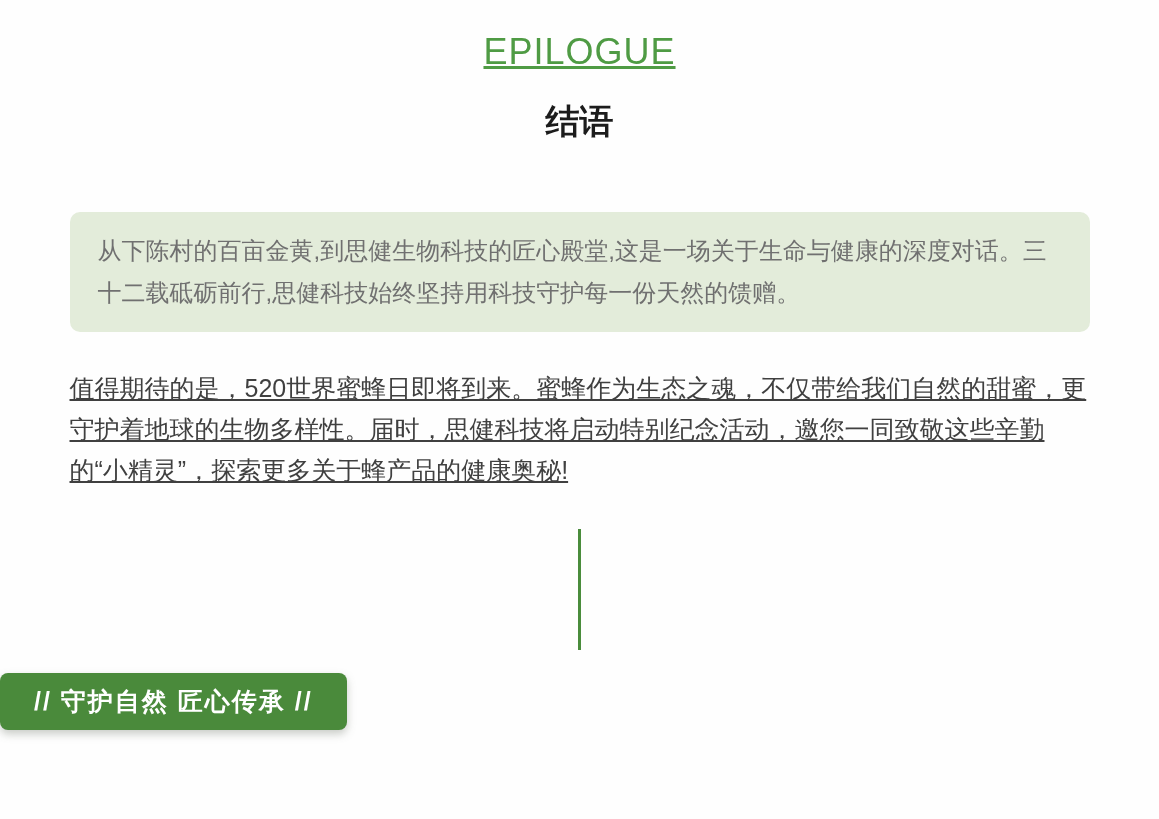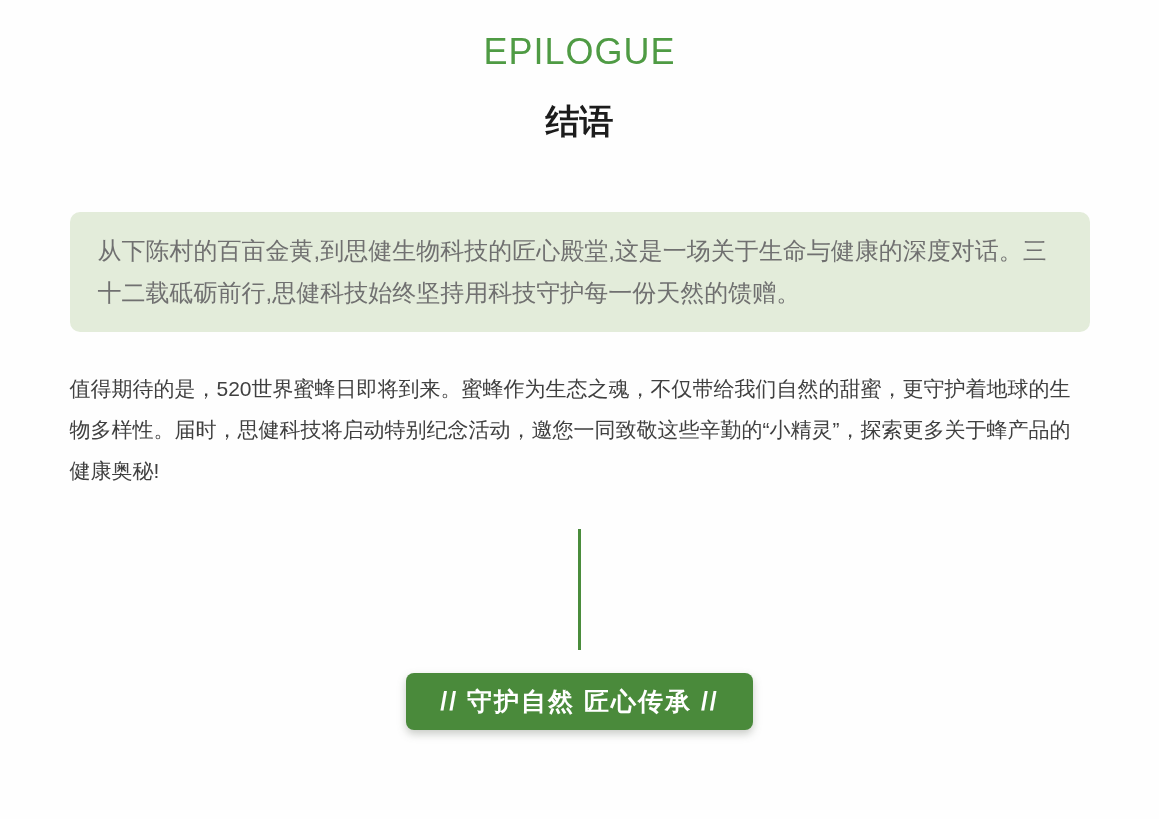--- a/index.html
+++ b/index.html
@@ -16,20 +16,21 @@
     overflow: hidden;
   }
   .eyebrow {
     padding-top: 30px;
     text-align: center;
     font-size: 36px;
     font-weight: 400;
     letter-spacing: 1px;
     line-height: 43px;
     color: var(--eyebrow-green, #4f9b44);
+    text-decoration: underline;
   }
   .title {
     margin: 28px 0 0 0;
     text-align: center;
     font-size: 34px;
     font-weight: 700;
     line-height: 41px;
     color: var(--title-text, #1c1c1c);
   }
   .content {
@@ -43,34 +44,35 @@
     padding: 18px 28px;
   }
   .highlight-box p {
     margin: 0;
     font-size: 24px;
     line-height: 42px;
     color: var(--box-text, #707070);
   }
   .body-text {
     margin: 36px 0 0 0;
-    font-size: 21px;
+    font-size: 25px;
     line-height: 41px;
     color: var(--body-text, #404040);
+    text-decoration: underline;
   }
   .divider {
     width: 3px;
     height: 121px;
     margin: 38px auto 0 auto;
     background: var(--divider-green, #4a8c3c);
   }
   .banner-row {
     margin-top: 23px;
     display: flex;
-    justify-content: center;
+    justify-content: flex-start;
   }
   .banner {
     border: none;
     cursor: pointer;
     background: var(--banner-green, #4a8a3b);
     color: var(--banner-text, #ffffff);
     font-family: "Liberation Sans", "DejaVu Sans", sans-serif;
     font-size: 25px;
     font-weight: 700;
     letter-spacing: 2px;

